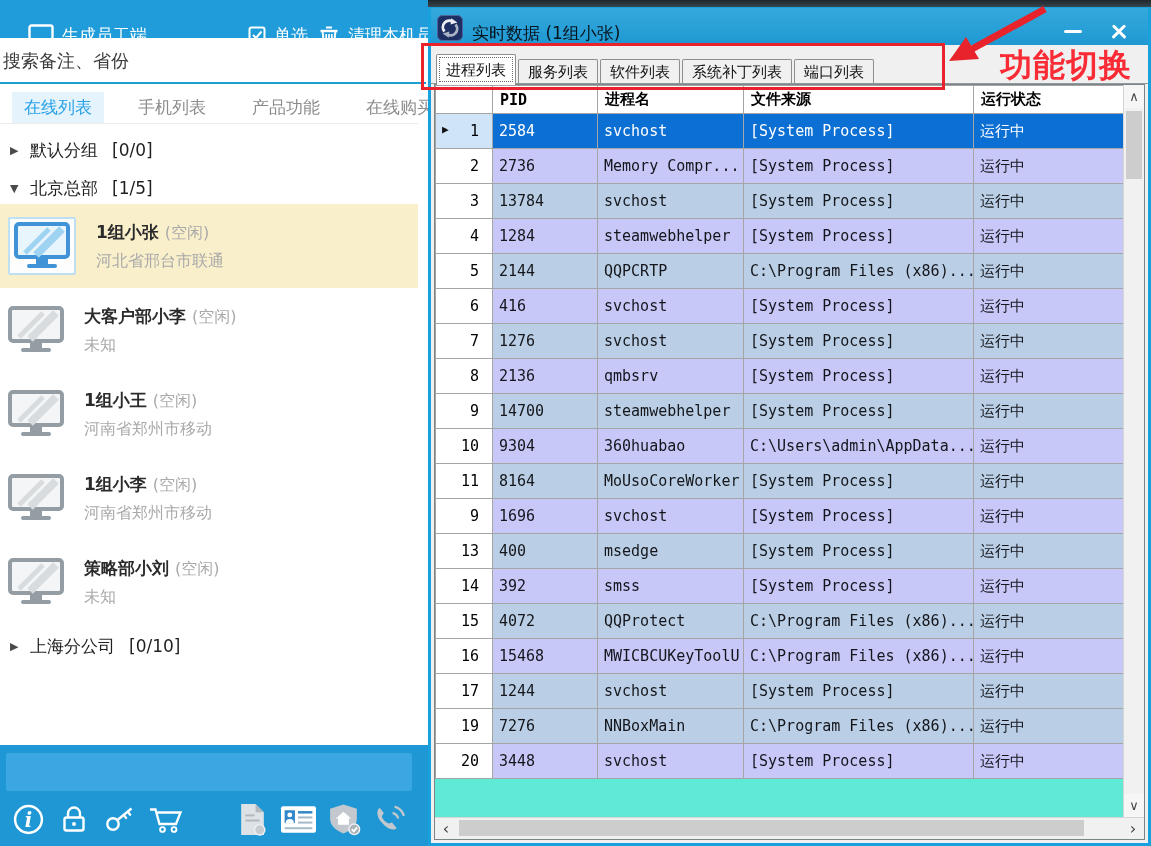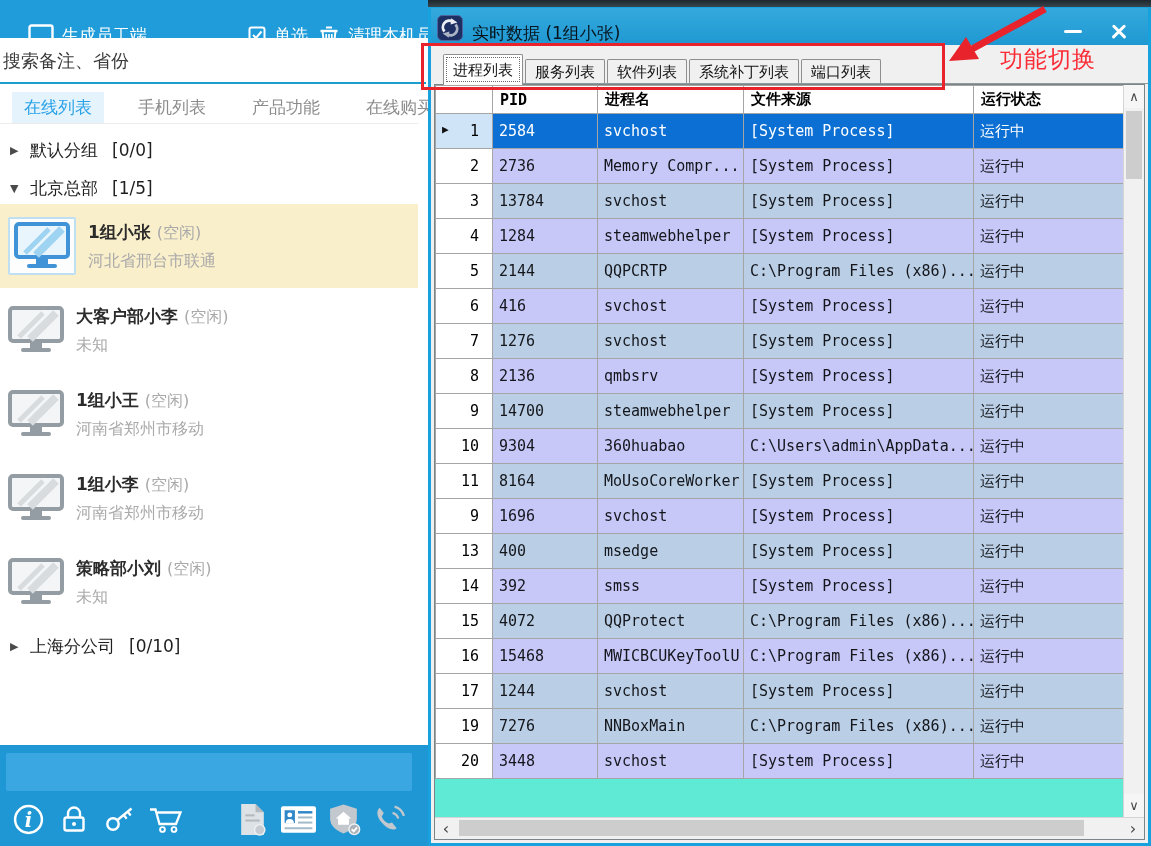--- a/index.html
+++ b/index.html
@@ -17,21 +17,21 @@
   .searchbar input::placeholder { color:#3a3a3a; opacity:1; }
 
   .ltabs { position:absolute; left:0; top:92px; width:418px; height:32px; display:flex; align-items:center; gap:22px; padding-left:12px; border-bottom:1px solid #ececec; }
   .ltab { font-size:17px; color:#8c8c8c; padding:4px 12px; white-space:nowrap; }
   .ltab.active { color:#2ba2e8; background:#e4f3fc; }
 
   .tree { position:absolute; left:0; top:128px; width:418px; height:616px; background:#fff; overflow:hidden; }
   .group-row { height:32px; margin-top:6px; display:flex; align-items:center; padding-left:10px; font-size:17px; color:#1f1f1f; }
   .group-row .tri { font-size:11px; color:#4a4a4a; width:20px; }
   .group-row .gcount { margin-left:14px; }
-  .emp-row { height:84px; display:flex; align-items:center; padding-left:8px; gap:12px; }
+  .emp-row { height:84px; display:flex; align-items:center; padding-left:8px; gap:20px; }
   .emp-row.selected { background:#f9efcb; }
   .mon { display:flex; align-items:center; justify-content:center; }
   .emp-row.selected .mon { background:#fdfdfd; border:2px solid #bfdff2; padding:3px 4px; border-radius:2px; }
   .emp-name { font-size:17px; font-weight:bold; color:#2b2b2b; }
   .emp-status { font-size:16px; color:#a9a9a9; margin-left:6px; font-weight:normal; }
   .emp-loc { font-size:16px; color:#a9a9a9; margin-top:7px; }
 
   .footer { position:absolute; left:0; bottom:0; width:430px; height:101px; background:#1f97d4; }
   .footer-band { position:absolute; left:6px; top:8px; width:406px; height:38px; background:#3ba7e2; border-radius:2px; }
   .footer-icons { position:absolute; left:0; bottom:5px; width:418px; height:44px; display:flex; align-items:center; padding:0 8px; }
@@ -45,21 +45,21 @@
   .titlebar { position:absolute; left:0; top:0; right:0; height:37px; background:linear-gradient(#34a9dc,#1f98d2); display:flex; align-items:flex-end; padding:0 6px; }
   .title-text { font-size:17px; color:#08141d; margin-left:9px; }
   .winbtns { margin-left:auto; display:flex; align-items:center; }
   .winbtn { width:46px; height:28px; display:flex; align-items:center; justify-content:center; }
   .min-glyph { width:18px; height:3px; background:#fff; border-radius:2px; }
   .close-glyph { position:relative; width:20px; height:20px; }
   .close-glyph i { position:absolute; left:1px; top:8.5px; width:18px; height:3.4px; background:#fff; border-radius:2px; display:block; }
   .close-glyph i:first-child { transform:rotate(45deg); }
   .close-glyph i:last-child { transform:rotate(-45deg); }
 
-  .tabstrip { position:absolute; left:12px; top:37px; right:0; height:39px; display:flex; align-items:flex-end; }
+  .tabstrip { position:absolute; left:0; top:37px; right:0; height:39px; padding-left:5px; display:flex; align-items:flex-end; }
   .tabline { position:absolute; left:0; right:0; bottom:0; height:1px; background:#8e9b9c; }
   .wtab { height:25px; padding:0 9px; display:flex; align-items:center; font-size:15px; color:#111; background:#f0f0f0; border:1px solid #8e8e8e; border-bottom:none; border-radius:2px 2px 0 0; margin-right:2px; position:relative; white-space:nowrap; }
   .wtab.active { height:31px; background:#fff; z-index:3; margin-bottom:-1px; outline:1px dotted #6b6b6b; outline-offset:-4px; }
 
   .gridpanel { position:absolute; left:3px; right:3px; top:76px; bottom:3px; background:#5eead4; border:1px solid #7b8487; }
   table.grid { border-collapse:collapse; table-layout:fixed; width:690px; font-family:"DejaVu Sans Mono","Liberation Mono",monospace; }
   .grid th, .grid td { border:1px solid #a5a5a5; overflow:hidden; white-space:nowrap; }
   .grid th { height:28px; background:#fff; font-size:15px; font-weight:bold; text-align:left; padding-left:7px; color:#000; }
   .grid td { height:35px; font-size:15px; color:#14161c; padding-left:6px; }
   .grid td.num { background:#fff; text-align:right; padding-right:13px; position:relative; color:#000; }
@@ -76,21 +76,21 @@
   .vscroll .thumb { position:absolute; left:2px; top:26px; width:16px; height:68px; background:#cdcdcd; }
   .hscroll { position:absolute; left:0; right:0; bottom:0; height:22px; background:#f1f1f1; border-top:1px solid #d5d5d5; }
   .hscroll .sbtn { position:absolute; top:0; width:22px; height:21px; display:flex; align-items:center; justify-content:center; color:#474747; font-size:16px; }
   .hscroll .left { left:0; }
   .hscroll .right { right:0; }
   .hscroll .thumb { position:absolute; top:2px; left:24px; right:60px; height:16px; background:#cdcdcd; }
 
   
   .annot-rect { position:absolute; left:421px; top:43px; width:524px; height:47px; border:3px solid #e8232b; z-index:60; pointer-events:none; }
   .annot-svg { position:absolute; left:0; top:0; width:1151px; height:846px; z-index:61; pointer-events:none; }
-  .annot-label { position:absolute; left:1000px; top:44px; font-size:23px; font-weight:normal; color:#fa2b35; z-index:61; letter-spacing:1px; }
+  .annot-label { position:absolute; left:1000px; top:44px; font-size:32px; font-weight:bold; color:#fa2b35; z-index:61; letter-spacing:1px; }
 </style>
 </head>
 <body>
 
 <div id="app">
 
   <div class="left-panel">
 
     <div class="topbar">
       <div class="tb-btn" style="left:28px">

